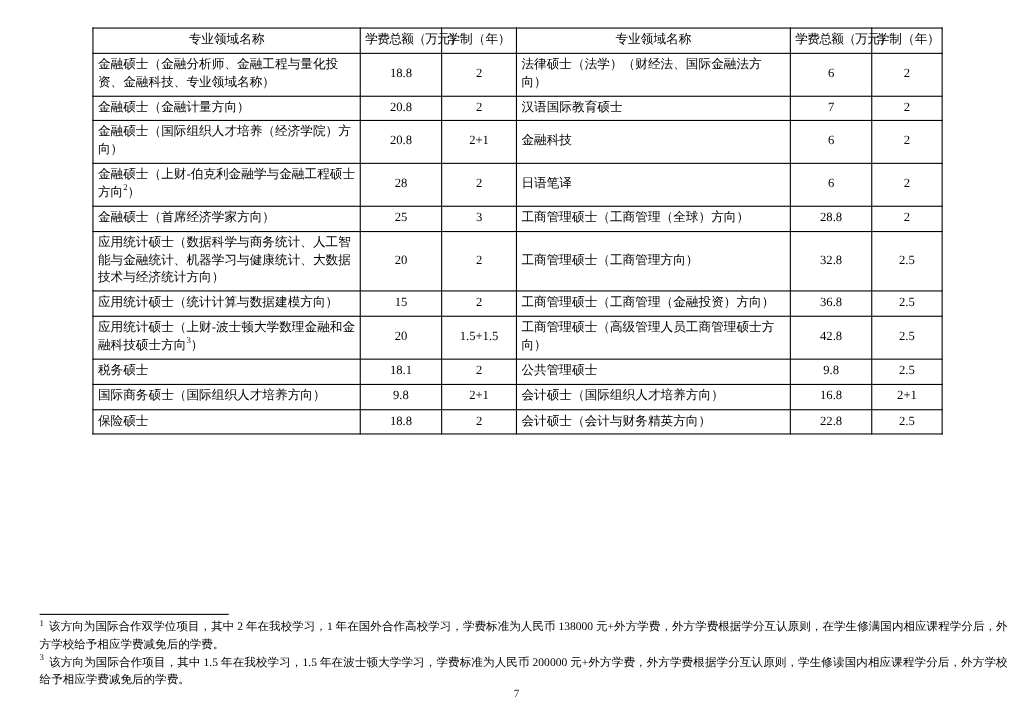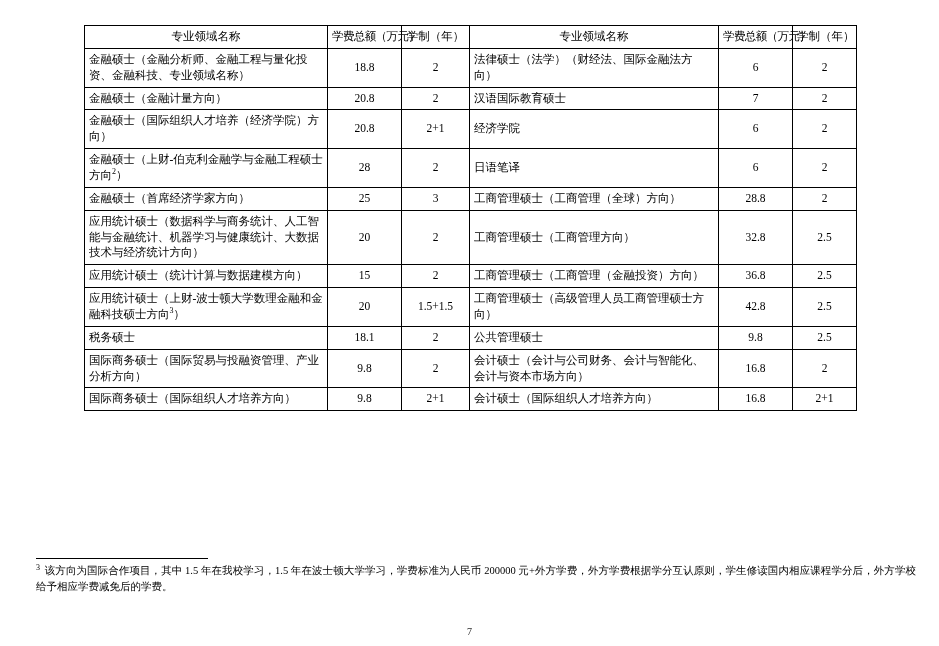--- a/index.html
+++ b/index.html
@@ -137,21 +137,21 @@
           <td class="cell-num">20.8</td>
           <td class="cell-num">2</td>
           <td class="cell-name">汉语国际教育硕士</td>
           <td class="cell-num">7</td>
           <td class="cell-num">2</td>
         </tr>
         <tr>
           <td class="cell-name">金融硕士（国际组织人才培养（经济学院）方向）</td>
           <td class="cell-num">20.8</td>
           <td class="cell-num">2+1</td>
-          <td class="cell-name">经济学院</td>
+          <td class="cell-name">金融科技</td>
           <td class="cell-num">6</td>
           <td class="cell-num">2</td>
         </tr>
         <tr>
           <td class="cell-name">金融硕士（上财-伯克利金融学与金融工程硕士方向<sup>2</sup>）</td>
           <td class="cell-num">28</td>
           <td class="cell-num">2</td>
           <td class="cell-name">日语笔译</td>
           <td class="cell-num">6</td>
           <td class="cell-num">2</td>
@@ -188,42 +188,43 @@
           <td class="cell-num">42.8</td>
           <td class="cell-num">2.5</td>
         </tr>
         <tr>
           <td class="cell-name">税务硕士</td>
           <td class="cell-num">18.1</td>
           <td class="cell-num">2</td>
           <td class="cell-name">公共管理硕士</td>
           <td class="cell-num">9.8</td>
           <td class="cell-num">2.5</td>
-        </tr>
-        <tr>
-          <td class="cell-name">国际商务硕士（国际贸易与投融资管理、产业分析方向）</td>
-          <td class="cell-num">9.8</td>
-          <td class="cell-num">2</td>
-          <td class="cell-name">会计硕士（会计与公司财务、会计与智能化、会计与资本市场方向）</td>
-          <td class="cell-num">16.8</td>
-          <td class="cell-num">2</td>
         </tr>
         <tr>
           <td class="cell-name">国际商务硕士（国际组织人才培养方向）</td>
           <td class="cell-num">9.8</td>
           <td class="cell-num">2+1</td>
           <td class="cell-name">会计硕士（国际组织人才培养方向）</td>
           <td class="cell-num">16.8</td>
           <td class="cell-num">2+1</td>
         </tr>
+        <tr>
+          <td class="cell-name">保险硕士</td>
+          <td class="cell-num">18.8</td>
+          <td class="cell-num">2</td>
+          <td class="cell-name">会计硕士（会计与财务精英方向）</td>
+          <td class="cell-num">22.8</td>
+          <td class="cell-num">2.5</td>
+        </tr>
       </tbody>
   </table>
 
   <div class="footnotes">
     <div class="fn-rule"></div>
     <div id="footnote-list">
+        <p class="fn-line"><sup>1</sup> <span>该方向为国际合作双学位项目，其中 2 年在我校学习，1 年在国外合作高校学习，学费标准为人民币 138000 元+外方学费，外方学费根据学分互认原则，在学生修满国内相应课程学分后，外方学校给予相应学费减免后的学费。</span></p>
         <p class="fn-line"><sup>3</sup> <span>该方向为国际合作项目，其中 1.5 年在我校学习，1.5 年在波士顿大学学习，学费标准为人民币 200000 元+外方学费，外方学费根据学分互认原则，学生修读国内相应课程学分后，外方学校给予相应学费减免后的学费。</span></p>
       </div>
   </div>
 
   <div class="page-number">7</div>
 
 </div>
 
 </body></html>

